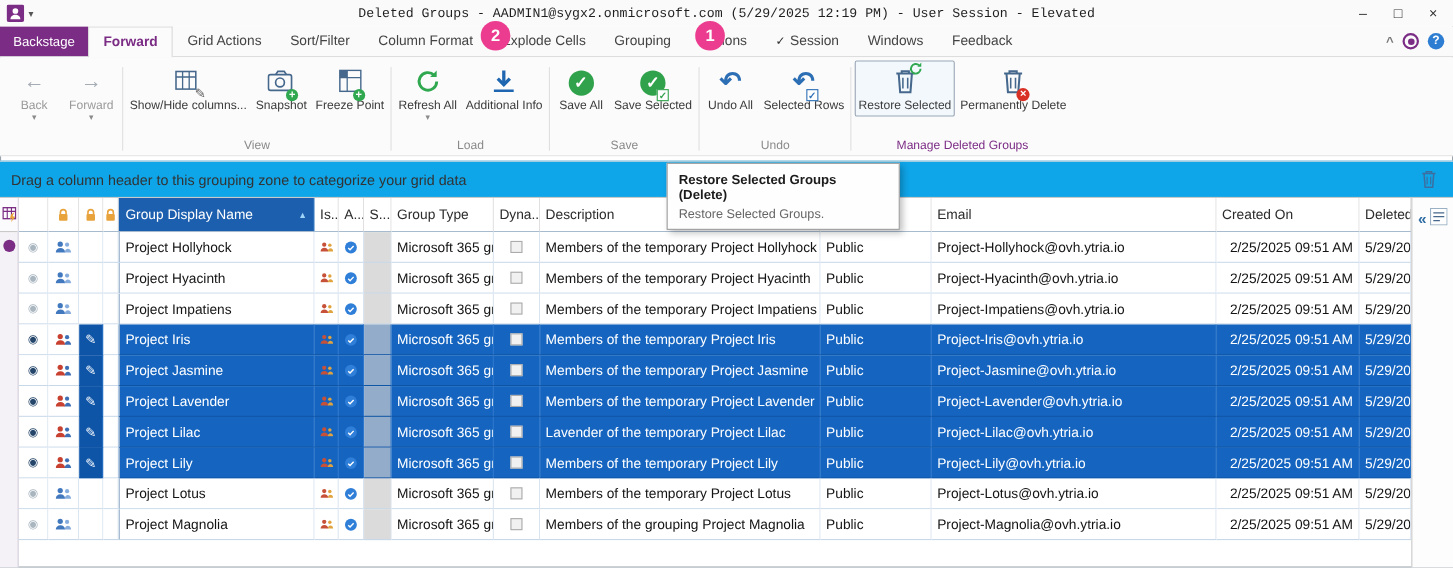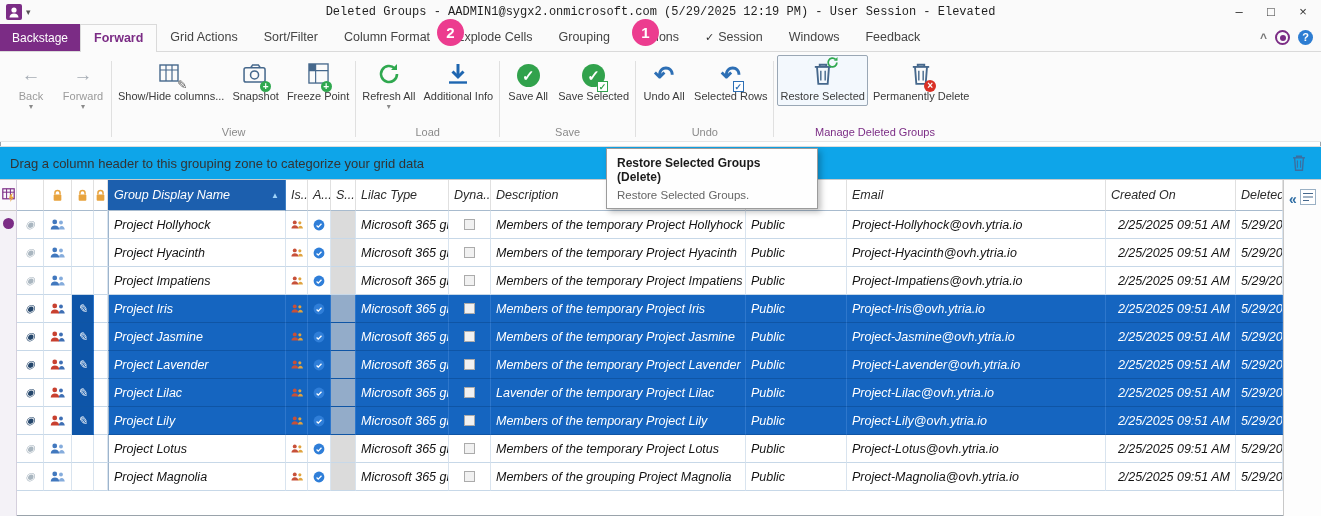--- a/index.html
+++ b/index.html
@@ -68,21 +68,21 @@
   .tooltip .td { font-size:11.5px; color:#666; margin-top:5px; }
 
   
   .groupzone { position:relative; height:34px; margin-top:4px; background:#0ea5e9; border-top:1px solid #dddddd;
                border-bottom:1px solid #c9c9c9; display:flex; align-items:center; padding-left:10px;
                font-size:13px; color:#333; }
   .gz-trash { position:absolute; right:14px; top:7px; }
 
   
   .gridwrap { position:relative; margin-left:17px; width:1266px; }
-  .grid-cols { display:grid; grid-template-columns:27px 28px 22px 14px 178px 22px 23px 25px 93px 42px 255px 101px 259px 130px 47px;font-style:italic; }
+  .grid-cols { display:grid; grid-template-columns:27px 28px 22px 14px 178px 22px 23px 25px 93px 42px 255px 101px 259px 130px 47px; }
   .ghead .hcell { height:31px; display:flex; align-items:center; padding:0 5px; background:#fff; color:#2b2b2b;
                   font-size:12.5px; border-right:1px solid #e0e0e0; border-bottom:1px solid #a8bbce;
                   white-space:nowrap; overflow:hidden; }
   .ghead .hlock { justify-content:center; padding:0; }
   .ghead .sorted { background:#1C5FAE; color:#fff; justify-content:space-between; border-right-color:#3e7fc4; padding:0 6px; }
   .sorticon { font-size:8px; color:#9fd3f8; }
   .grow { height:28px; }
   .grow .cell { display:flex; align-items:center; padding:0 5px; height:28px; font-size:12.5px; color:#141414;
                 border-right:1px solid #d9e4ef; border-bottom:1px solid #c7d8e8; white-space:nowrap; overflow:hidden; background:#fff; }
   .grow .c-eye, .grow .c-ppl, .grow .c-edit, .grow .c-x, .grow .ctr { justify-content:center; padding:0; }
@@ -354,21 +354,21 @@
             <rect x="1.8" y="6" width="8.4" height="6.6" rx="1" fill="#E8A33D"></rect>
           </svg>
         </div>
       <div class="hcell sorted">
         <span>Group Display Name</span>
         <span class="sorticon">▲</span>
       </div>
       <div class="hcell">Is...</div>
       <div class="hcell">A...</div>
       <div class="hcell">S...</div>
-      <div class="hcell">Lilac Type</div>
+      <div class="hcell">Group Type</div>
       <div class="hcell">Dyna...</div>
       <div class="hcell">Description</div>
       <div class="hcell">Privacy</div>
       <div class="hcell">Email</div>
       <div class="hcell">Created On</div>
       <div class="hcell">Deleted</div>
     </div>
     <div>
 <div class="grow grid-cols">
   <div class="cell c-eye">

